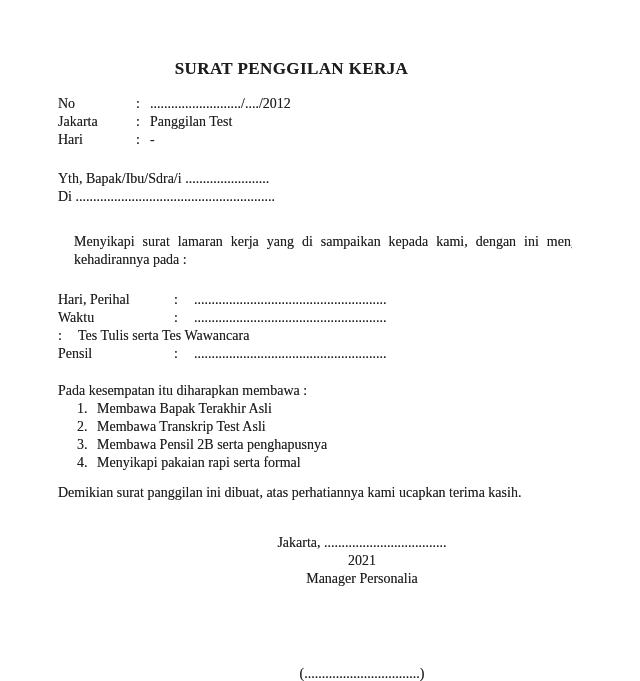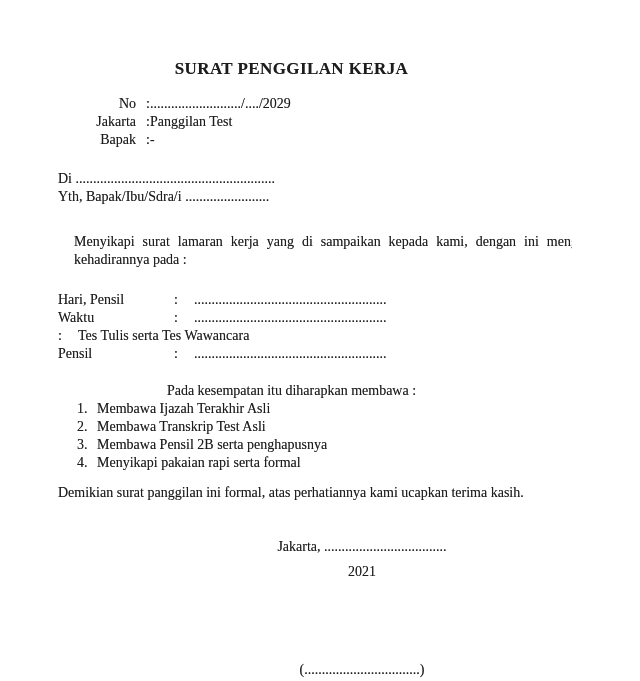--- a/index.html
+++ b/index.html
@@ -27,85 +27,85 @@
     font-size: 17px;
     font-weight: bold;
     letter-spacing: 0.4px;
     line-height: 22px;
   }
   .kv-row {
     display: flex;
     line-height: 18px;
   }
   .kv-row .lbl { flex: 0 0 auto; }
-  .header-block { margin-top: 15px; text-align: right; }
+  .header-block { margin-top: 15px; }
   .header-block .lbl { width: 78px; }
   .header-block .colon { width: 14px; }
   .details-block { margin-top: 22px; }
   .details-block .lbl { width: 116px; }
   .details-block .colon { width: 16px; }
   .details-block .val { padding-left: 4px; }
   .recipient { margin-top: 21px; }
   .opening {
     margin: 27px 0 0 16px;
     width: 535px;
     text-align: justify;
   }
-  .bring-intro { margin-top: 19px; text-align: center; }
+  .bring-intro { margin-top: 19px; }
   .bring-list { margin: 0; }
   .bring-item {
     display: flex;
     padding-left: 19px;
     line-height: 18px;
   }
   .bring-item .num { width: 20px; flex: 0 0 auto; }
   .closing { margin: 12px 0 0 0; width: 535px; }
   .signature {
     margin: 32px 68px 0 auto;
     width: 190px;
     text-align: center;
   }
-  .sig-line { line-height: 25px; }
+  .sig-line { line-height: 18px; }
   .name-line { margin-top: 77px; line-height: 18px; }
 </style>
 </head>
 <body>
 
 <div class="page">
 
   <h1 class="title">SURAT PENGGILAN KERJA</h1>
 
   <div class="header-block">
     <div class="kv-row">
       <span class="lbl">No</span>
       <span class="colon">:</span>
-      <span class="val">........................../..../2029</span>
+      <span class="val">........................../..../2012</span>
     </div>
     <div class="kv-row">
       <span class="lbl">Jakarta</span>
       <span class="colon">:</span>
       <span class="val">Panggilan Test</span>
     </div>
     <div class="kv-row">
-      <span class="lbl">Bapak</span>
+      <span class="lbl">Hari</span>
       <span class="colon">:</span>
       <span class="val">-</span>
     </div>
   </div>
 
   <div class="recipient">
+    <div>Yth, Bapak/Ibu/Sdra/i ........................</div>
     <div>Di .........................................................</div>
-    <div>Yth, Bapak/Ibu/Sdra/i ........................</div>
   </div>
 
   <p class="opening">Menyikapi surat lamaran kerja yang di sampaikan kepada kami, dengan ini mengharap kehadirannya pada :</p>
 
   <div class="details-block">
     <div class="kv-row">
-      <span class="lbl">Hari, Pensil</span>
+      <span class="lbl">Hari, Perihal</span>
       <span class="colon">:</span>
       <span class="val">.......................................................</span>
     </div>
     <div class="kv-row">
       <span class="lbl">Waktu</span>
       <span class="colon">:</span>
       <span class="val">.......................................................</span>
     </div>
     <div class="kv-row">
       <span class="colon">:</span>
@@ -116,36 +116,37 @@
       <span class="colon">:</span>
       <span class="val">.......................................................</span>
     </div>
   </div>
 
   <div class="bring-intro">Pada kesempatan itu diharapkan membawa :</div>
 
   <div class="bring-list">
     <div class="bring-item">
       <span class="num">1.</span>
-      <span class="txt">Membawa Ijazah Terakhir Asli</span>
+      <span class="txt">Membawa Bapak Terakhir Asli</span>
     </div>
     <div class="bring-item">
       <span class="num">2.</span>
       <span class="txt">Membawa Transkrip Test Asli</span>
     </div>
     <div class="bring-item">
       <span class="num">3.</span>
       <span class="txt">Membawa Pensil 2B serta penghapusnya</span>
     </div>
     <div class="bring-item">
       <span class="num">4.</span>
       <span class="txt">Menyikapi pakaian rapi serta formal</span>
     </div>
   </div>
 
-  <p class="closing">Demikian surat panggilan ini formal, atas perhatiannya kami ucapkan terima kasih.</p>
+  <p class="closing">Demikian surat panggilan ini dibuat, atas perhatiannya kami ucapkan terima kasih.</p>
 
   <div class="signature">
     <div class="sig-line">Jakarta, ................................... 2021</div>
+    <div class="sig-line">Manager Personalia</div>
     <div class="name-line">(.................................)</div>
   </div>
 
 </div>
 
 </body></html>

